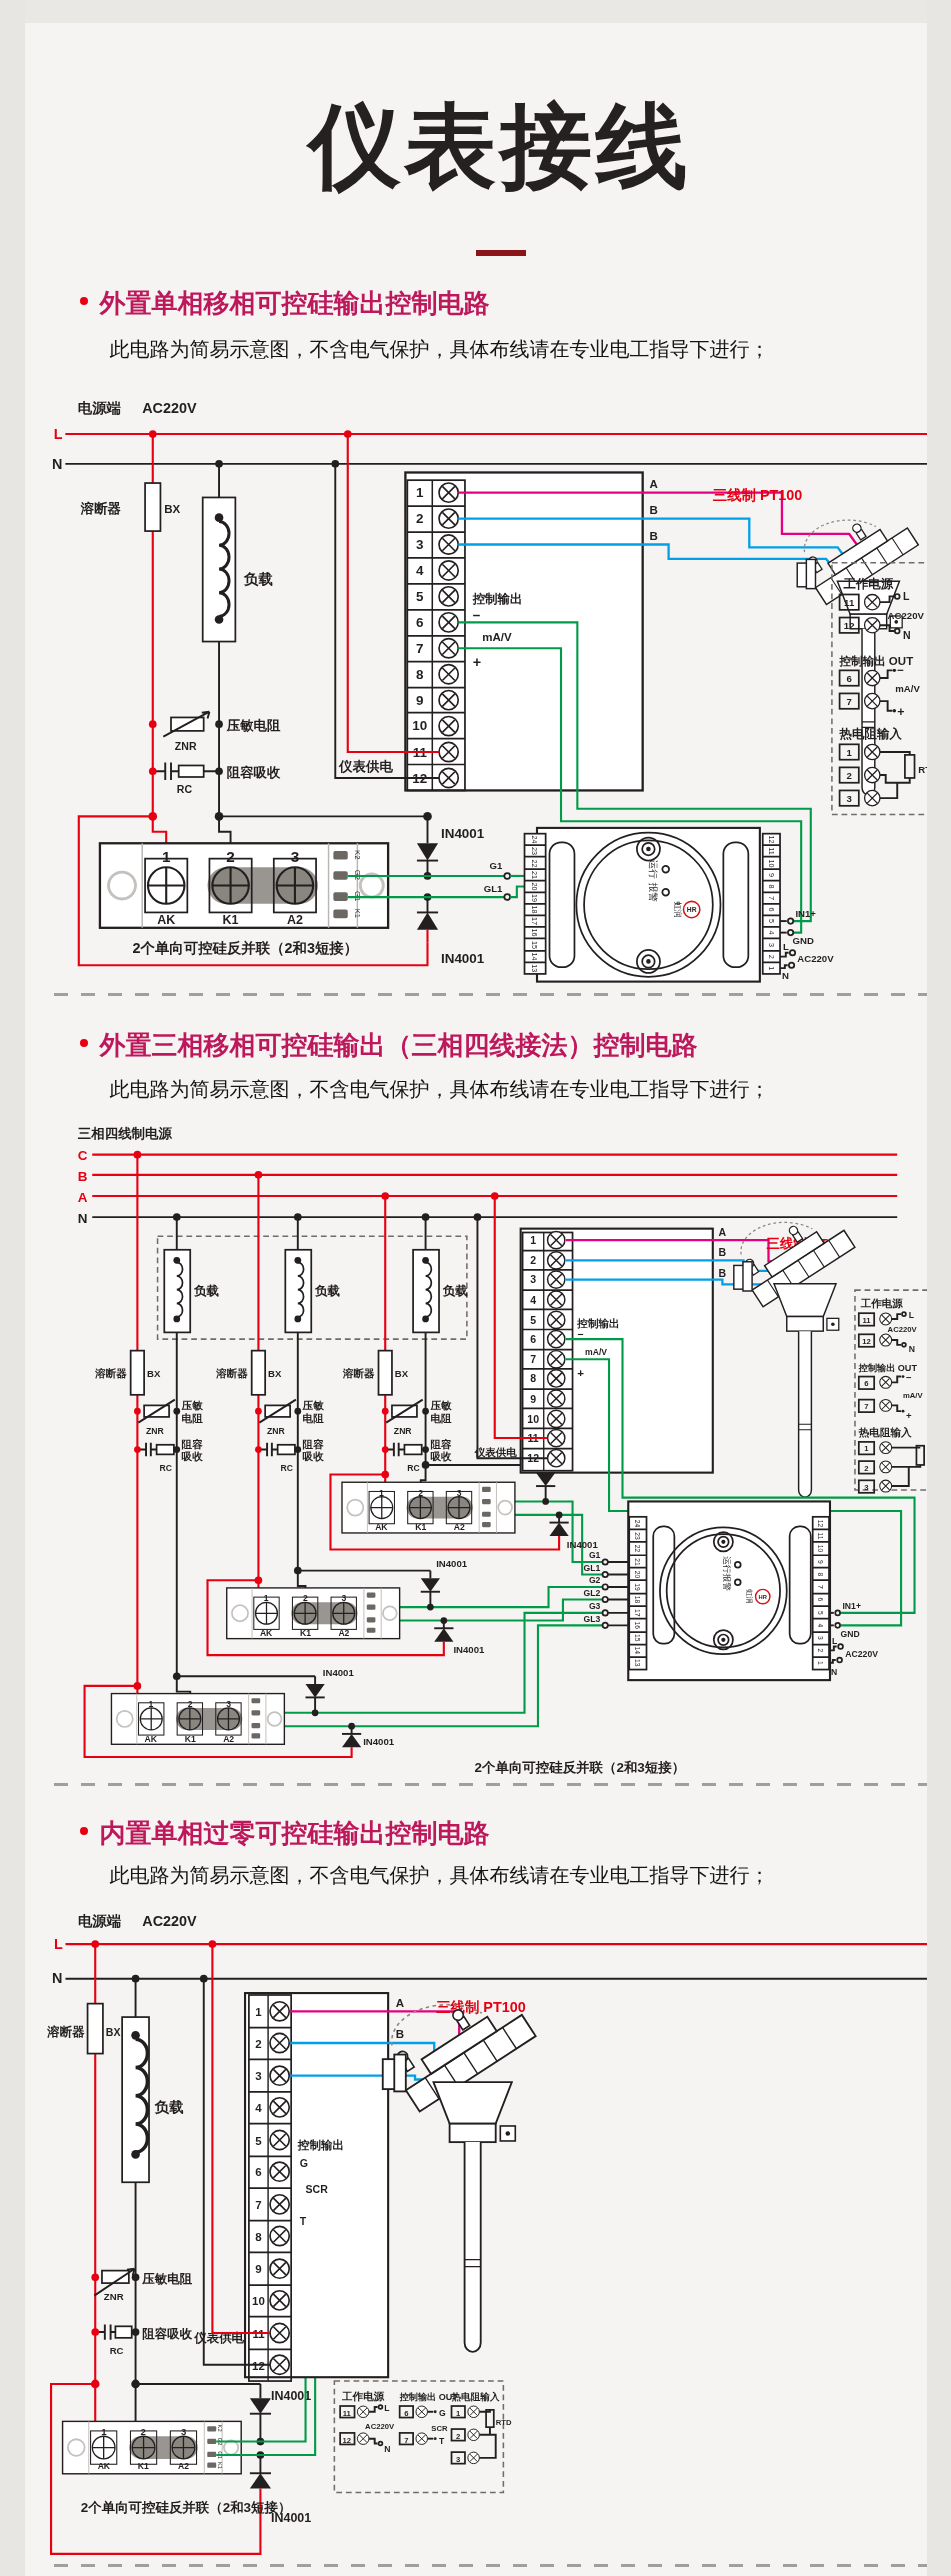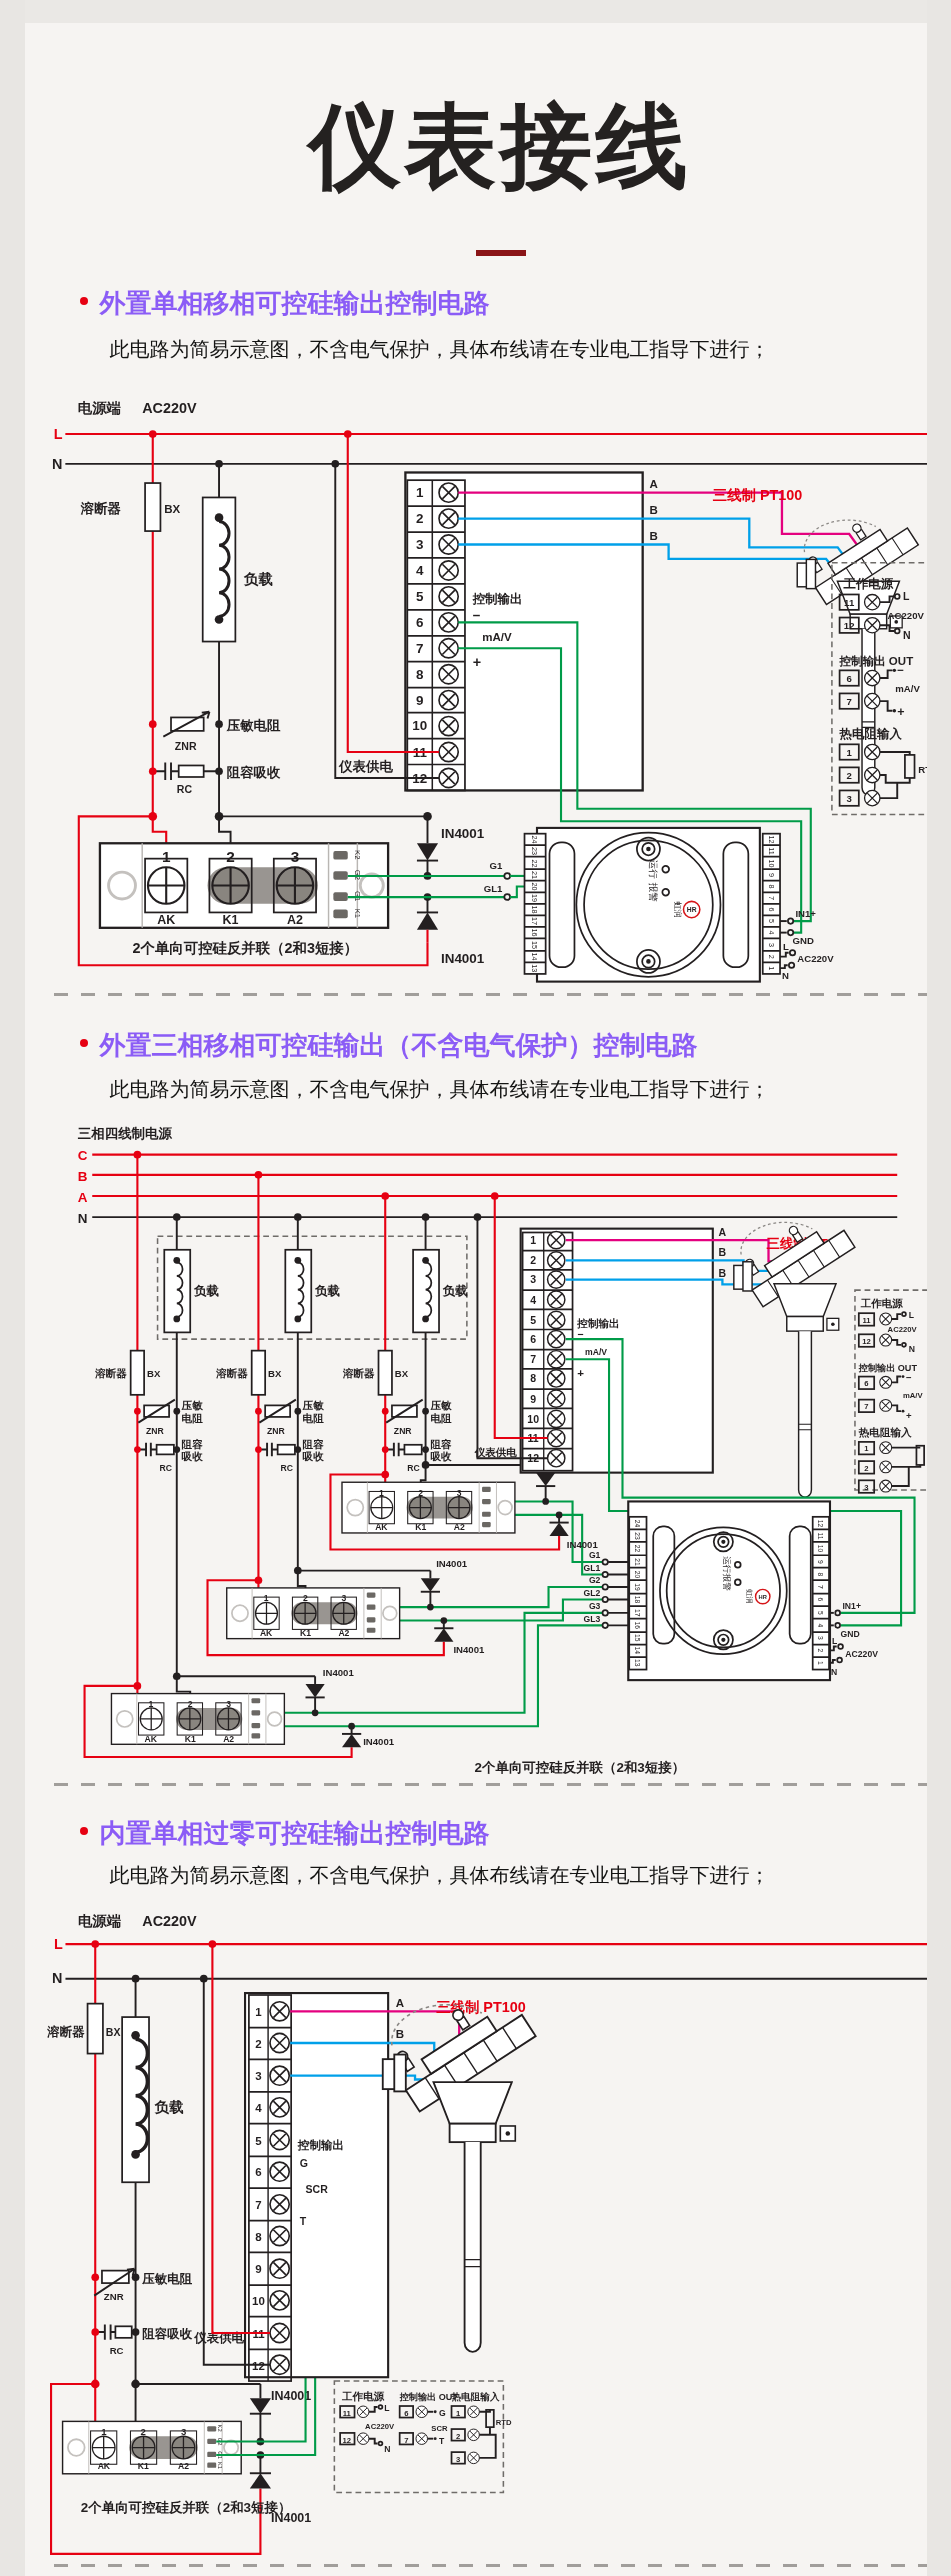--- a/index.html
+++ b/index.html
@@ -4,21 +4,21 @@
 <style>
   html,body{margin:0;padding:0;background:#e8e6e3;}
   .page{position:relative;width:902px;height:2576px;background:#f6f4f2;margin:0 auto;overflow:hidden;
         font-family:"Liberation Sans","DejaVu Sans",sans-serif;color:#1c1a19;}
   .topstrip{position:absolute;left:0;top:0;width:951px;height:23px;background:#eae8e5;}
   .title{position:absolute;left:0;top:85px;width:951px;text-align:center;font-size:92px;font-weight:900;
          letter-spacing:3.8px;color:#242120;}
   .tdash{position:absolute;left:451px;top:250px;width:50px;height:5.8px;background:#8a1417;}
   .sec{position:absolute;left:0;width:951px;white-space:nowrap;}
   .sec .bullet{position:absolute;left:55px;top:10.6px;width:8.6px;height:8.6px;border-radius:50%;background:#e60012;}
-  .sec .shead{position:absolute;left:75px;top:0;font-size:26px;font-weight:bold;color:#8b5cf6;}
+  .sec .shead{position:absolute;left:75px;top:0;font-size:26px;font-weight:bold;color:#be185d;}
   .snote{position:absolute;left:85px;font-size:20px;font-weight:normal;color:#141413;white-space:nowrap;}
   .diag{position:absolute;left:0;}
   .sep{position:absolute;left:29px;width:894px;height:2.9px;
        background:repeating-linear-gradient(90deg,#a19e9b 0 14.4px,transparent 14.4px 27px);}
   svg text{font-family:"Liberation Sans","DejaVu Sans",sans-serif;fill:#231f20;}
   .b{font-weight:bold}
   .rd{fill:#e60012}
   .wk{stroke:#231f20;fill:none;stroke-width:2}
   .wr{stroke:#e60012;fill:none;stroke-width:2.2}
   .wg{stroke:#009b48;fill:none;stroke-width:2.2}
@@ -38,21 +38,21 @@
   <div class="tdash"></div>
 
   <div class="sec" style="top:286px">
     <span class="bullet"></span>
     <span class="shead">外置单相移相可控硅输出控制电路</span>
   </div>
   <div class="snote" style="top:336px">此电路为简易示意图，不含电气保护，具体布线请在专业电工指导下进行；</div>
 
   <div class="sec" style="top:1028px">
     <span class="bullet"></span>
-    <span class="shead">外置三相移相可控硅输出（不含电气保护）控制电路</span>
+    <span class="shead">外置三相移相可控硅输出（三相四线接法）控制电路</span>
   </div>
   <div class="snote" style="top:1076px">此电路为简易示意图，不含电气保护，具体布线请在专业电工指导下进行；</div>
 
   <div class="sec" style="top:1816px">
     <span class="bullet"></span>
     <span class="shead">内置单相过零可控硅输出控制电路</span>
   </div>
   <div class="snote" style="top:1862px">此电路为简易示意图，不含电气保护，具体布线请在专业电工指导下进行；</div>
 
   <div class="sep" style="top:993px"></div>

